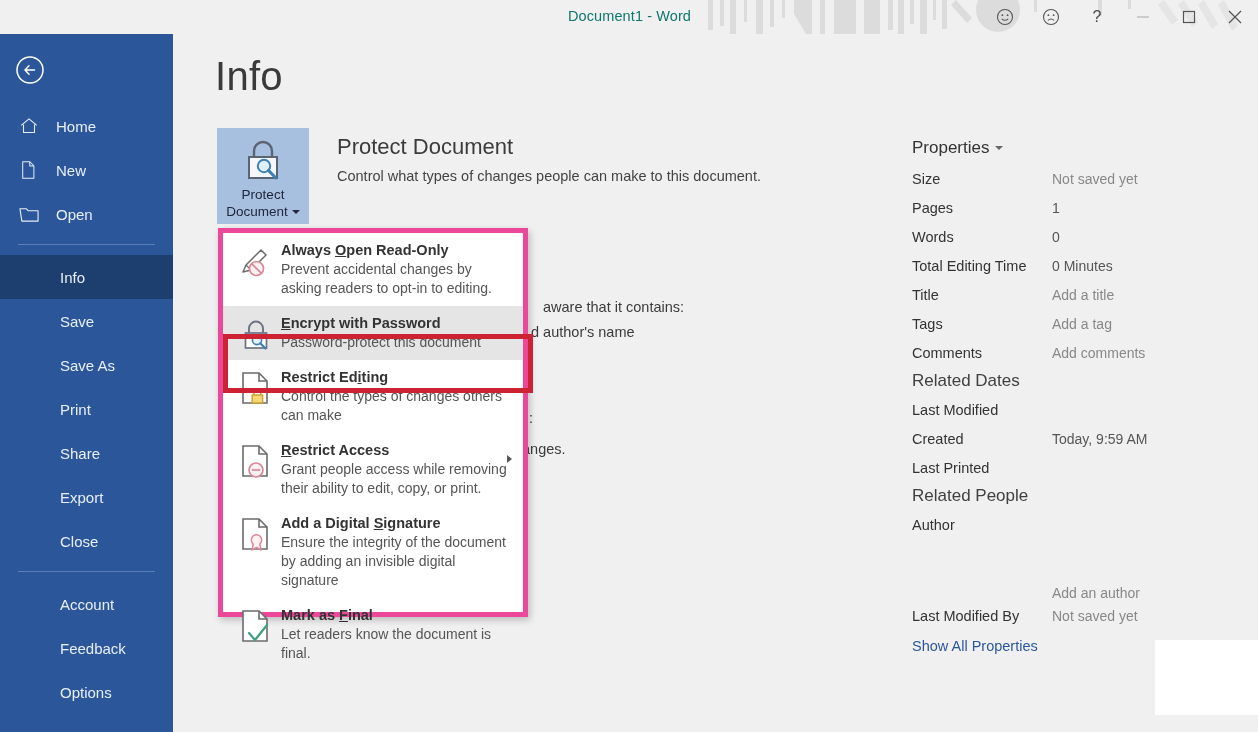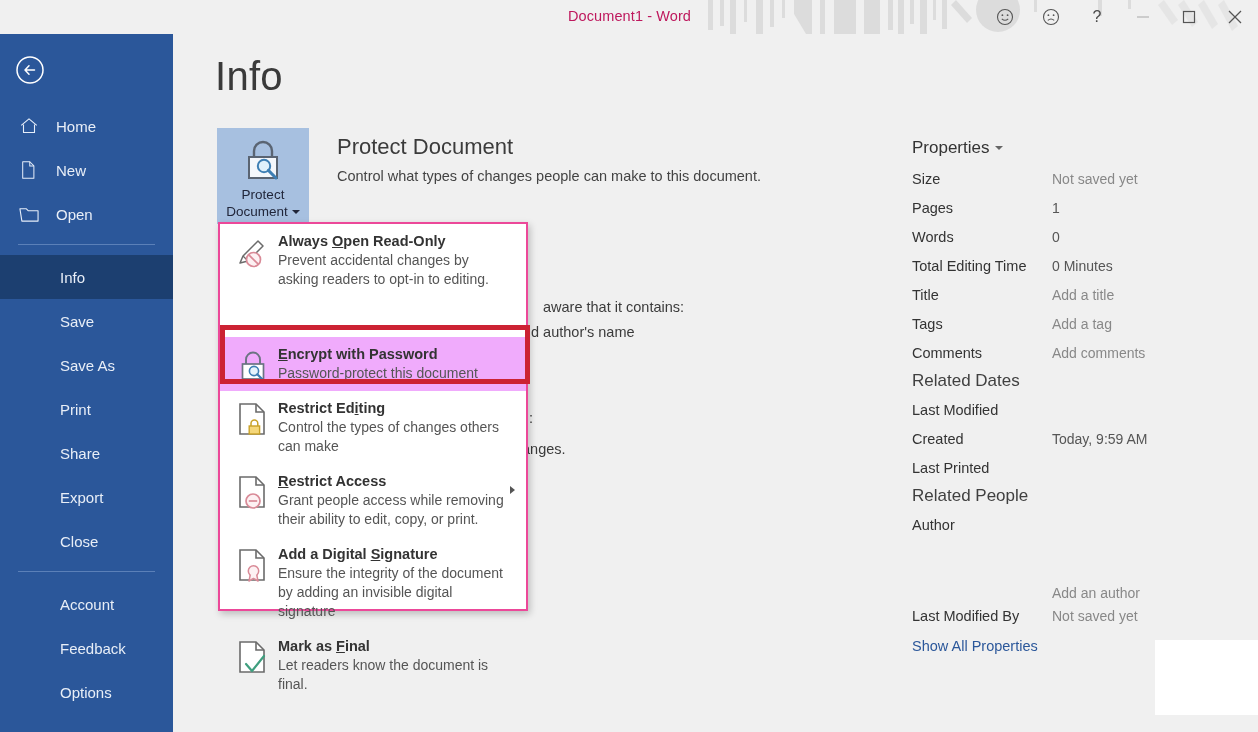--- a/index.html
+++ b/index.html
@@ -12,21 +12,21 @@
   #app { position: relative; width: 1258px; height: 732px; background: #f0f0f0; }
 
   
   .titlebar {
     position: absolute; top: 0; left: 0; width: 1258px; height: 34px;
     background: #f0f0f0; overflow: hidden; z-index: 30;
   }
   .title-deco { position: absolute; top: 0; right: 0; width: 560px; height: 34px; opacity: 1; }
   .titlebar-text {
     position: absolute; top: 8px; left: 568px;
-    font-size: 14.5px; color: #be185d; letter-spacing: .1px; white-space: nowrap;
+    font-size: 14.5px; color: #0f766e; letter-spacing: .1px; white-space: nowrap;
   }
   .wincontrols { position: absolute; top: 0; right: 0; height: 34px; display: flex; align-items: center; }
   .wc {
     width: 46px; height: 34px; display: flex; align-items: center; justify-content: center;
     color: #5a5a5a;
   }
   .wc svg { display: block; }
   .wc.qmark { font-size: 16px; color: #4a4a4a; }
 
   
@@ -73,36 +73,36 @@
     position: absolute; top: 134px; left: 164px;
     font-size: 14.5px; color: #434343;
   }
 
   
   .hidden-block { position: absolute; left: 164px; top: 0; width: 560px; }
   .hid-line { position: absolute; font-size: 14.5px; color: #3b3b3b; white-space: nowrap; }
 
   
   .dropdown {
-    position: absolute; top: 188px; left: 45px; width: 310px; height: 389px;
-    background: #ffffff; border: 2px solid #ec4899;
+    position: absolute; top: 194px; left: 45px; width: 310px; height: 389px;
+    background: #ffffff; border: 5px solid #ec4899;
     box-shadow: 2px 3px 7px rgba(0,0,0,.22); z-index: 25;
   }
   .menu-item {
     position: relative; display: flex; padding: 8px 10px 8px 10px; cursor: pointer;
   }
   .menu-item .micon {
     width: 46px; min-width: 46px; display: flex; align-items: flex-start;
     justify-content: center; padding-top: 3px;
   }
   .menu-text { padding-left: 2px; }
   .mi-title { font-size: 14.5px; font-weight: bold; color: #333; line-height: 19px; }
   .mi-title u { text-decoration: underline; }
   .mi-desc { font-size: 14px; color: #555; line-height: 19px; max-width: 228px; }
-  .menu-item.selected { background: #f0abfc; margin-top: 40px; }
+  .menu-item.selected { background: #e5e5e5; }
   .menu-item .subarrow {
     position: absolute; right: 11px; top: 22px;
     width: 0; height: 0; border-left: 5px solid #555;
     border-top: 4px solid transparent; border-bottom: 4px solid transparent;
   }
   .sel-ring {
     position: absolute; left: 0px; top: 101px; width: 310px; height: 59px;
     border: 5px solid #cc2233; pointer-events: none; z-index: 26;
   }
 

